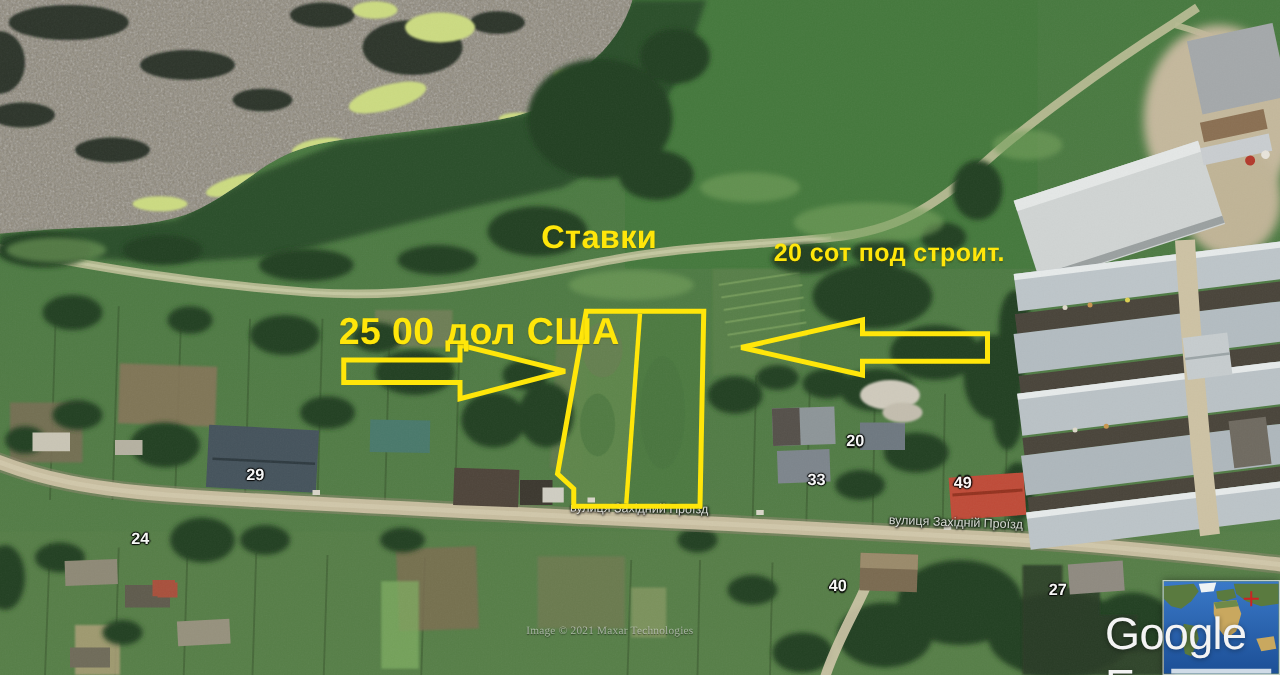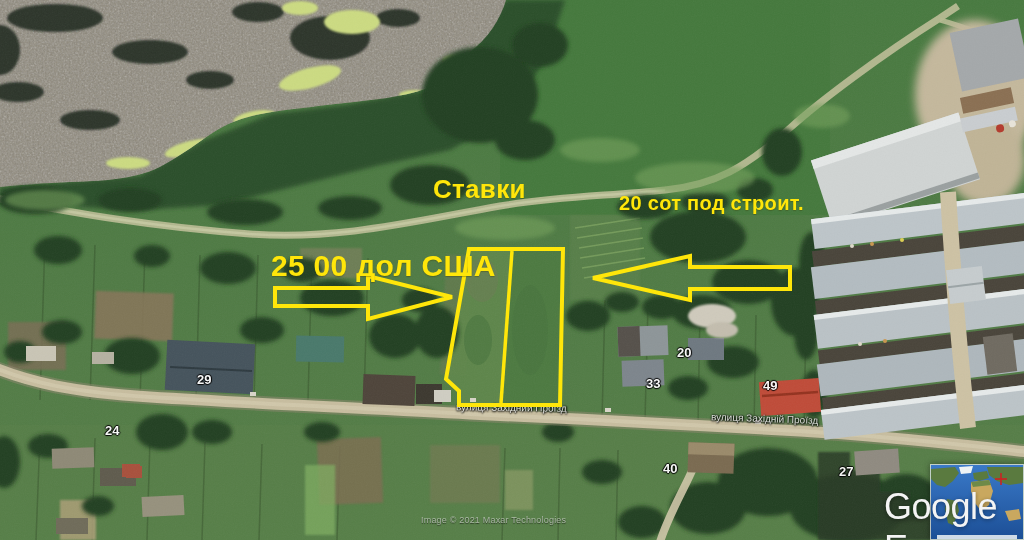--- a/index.html
+++ b/index.html
@@ -17,22 +17,22 @@
   .t-street{left:444px;top:450px;font-size:28px;}
 
   
   .house-num{position:absolute;color:var(--label-white,#fff);font-size:13px;font-weight:600;
              text-shadow:-1px 0 1px #000,1px 0 1px #000,0 -1px 1px #000,0 1px 1px #000;opacity:.95;}
   .street-name{position:absolute;color:#e4e4e2;font-size:10px;white-space:nowrap;opacity:.9;
                text-shadow:0 0 2px #000,0 1px 2px #000,1px 0 2px #000;}
   .s1{left:456px;top:402px;transform:rotate(.8deg);}
   .s2{left:711px;top:413px;transform:rotate(2deg);}
 
-  .watermark{position:absolute;left:421px;top:515px;font-size:9px;letter-spacing:.2px;
-             color:rgba(225,228,223,.62);text-shadow:0 1px 1px rgba(0,0,0,.55);}
+  .watermark{position:absolute;left:421px;top:499px;font-size:9px;letter-spacing:.2px;
+             color:rgba(225,228,223,.62);text-shadow:0 1px 1px rgba(0,0,0,.55);font-family:Liberation Serif, serif;}
 
   .ge-logo{position:absolute;left:884px;top:486px;font-size:36px;color:var(--logo-white,#f4f4f4);
            letter-spacing:-.5px;text-shadow:0 1px 4px rgba(0,0,0,.4);z-index:30;}
   .inset{position:absolute;left:930px;top:464px;width:94px;height:76px;z-index:25;
          border:1px solid rgba(230,235,240,.75);box-sizing:border-box;box-shadow:0 0 6px rgba(0,0,0,.4);}
   .annot-svg{z-index:12;}
   .labels{z-index:8;}
   .texts{z-index:15;border-radius:22px;}
 </style>
 </head>

